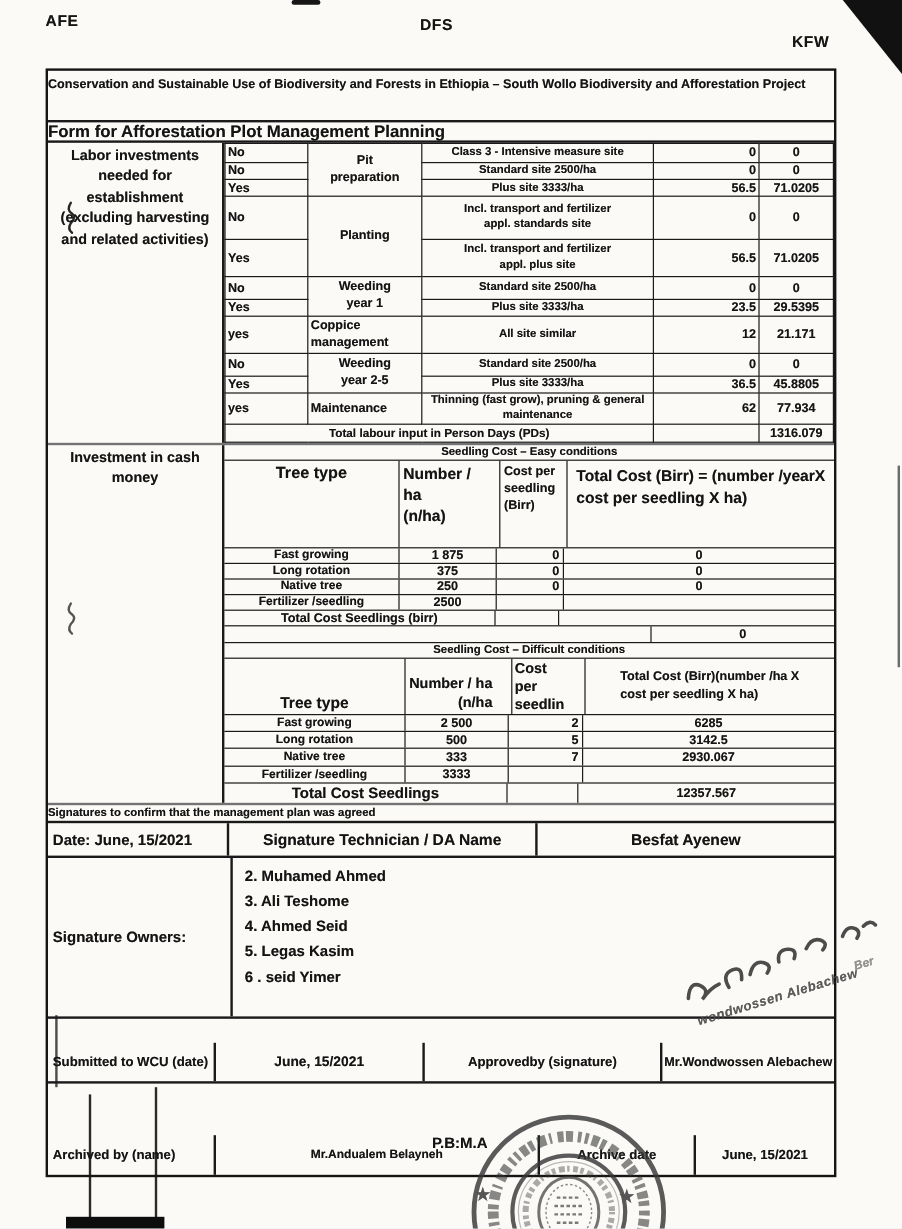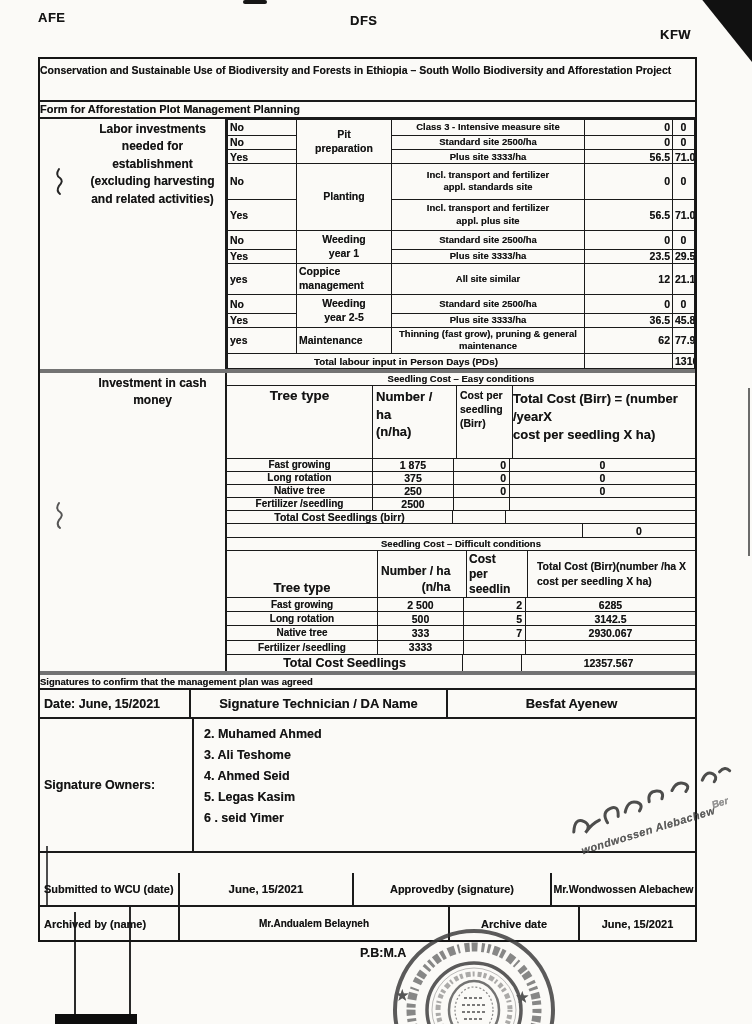--- a/index.html
+++ b/index.html
@@ -25,23 +25,23 @@
   .bl-line1 { position:absolute; left:74px; top:912px; width:2px; height:103px; background:#2a2a2a; }
   .bl-line2 { position:absolute; left:129px; top:906px; width:2px; height:109px; background:#2a2a2a; }
   .bl-bar { position:absolute; left:55px; top:1014px; width:82px; height:10px; background:#0d0d0d; }
   .pen-line { position:absolute; left:46px; top:846px; width:2px; height:60px; background:#222; opacity:.8; }
 
   
   .form { position:absolute; left:38px; top:57px; width:655px;
     border:2.5px solid #151515; background:transparent; }
   .trow { border-bottom:2px solid #1a1a1a; }
   .title-row { height:38px; font-size:10.5px; line-height:1.55; padding-top:3px; }
-  .formtitle-row { height:15px; font-size:11px; line-height:15px; }
-
-  .section { display:flex; border-bottom:4px solid #737373;padding-left:40px; }
+  .formtitle-row { height:15px; font-size:14px; line-height:15px; }
+
+  .section { display:flex; border-bottom:2px solid #737373; }
   .side-cell { width:145px; flex:0 0 145px; border-right:2px solid #1a1a1a; padding-top:2px; }
   .side-cell .lbl { font-size:12px; line-height:1.45; text-align:center; padding:0 4px; }
   .cash-lbl { font-size:14px; }
 
   
   .labor-wrap { flex:1 1 auto; }
   table.grid { border-collapse:collapse; width:100%; height:100%; table-layout:fixed; }
   table.grid td { border:1.6px solid #1a1a1a; padding:0 2px; vertical-align:middle; overflow:hidden; }
   td.yn { width:64px; font-size:10.5px; text-align:left; padding-left:3px; vertical-align:bottom; }
   td.act { width:90px; font-size:10.5px; text-align:center; line-height:1.3; }
@@ -83,21 +83,21 @@
   .diff-hd .tree { font-size:13px; align-items:flex-end; padding-bottom:2px; }
   .diff-hd .num { font-size:12px; align-items:flex-end; justify-content:flex-start; text-align:right; padding:0 0 2px 3px; line-height:1.3; }
   .diff-hd .cost { font-size:12px; align-items:flex-start; justify-content:flex-start; text-align:left; padding:1px 0 0 2px; line-height:1.25; }
   .diff-hd .total { font-size:10.5px; line-height:1.45; }
   .dtotal-row { height:17px; }
   .dtotal-row .lbl2 { font-size:12.5px; }
 
   
   .confirm-row { height:13px; font-size:9.5px; line-height:13px; }
   .grid-row { display:flex; border-bottom:2px solid #1a1a1a; align-items:stretch; }
-  .grid-row:last-child { border-bottom:none; }
+  .grid-row:last-child { border-bottom:none;margin-top:43px; }
   .gcell { border-left:2px solid #1a1a1a; display:flex; align-items:center; justify-content:center; text-align:center; overflow:hidden; }
   .gcell.first { border-left:none; justify-content:flex-start; text-align:left; padding-left:4px; }
   .date-row { height:27px; font-size:13px; }
   .date-row .first { font-size:12.5px; }
   .owners-row { height:132px; }
   .owners-row .first { font-size:12.5px; }
   .owners-list { flex:1 1 auto; border-left:2px solid #1a1a1a; padding:5px 0 0 10px; }
   .owners-list div { font-size:12.5px; line-height:21px; }
   .submitted-row { height:32px; font-size:11px;margin-top:20px; }
   .archived-row { height:33px; font-size:11px; }

